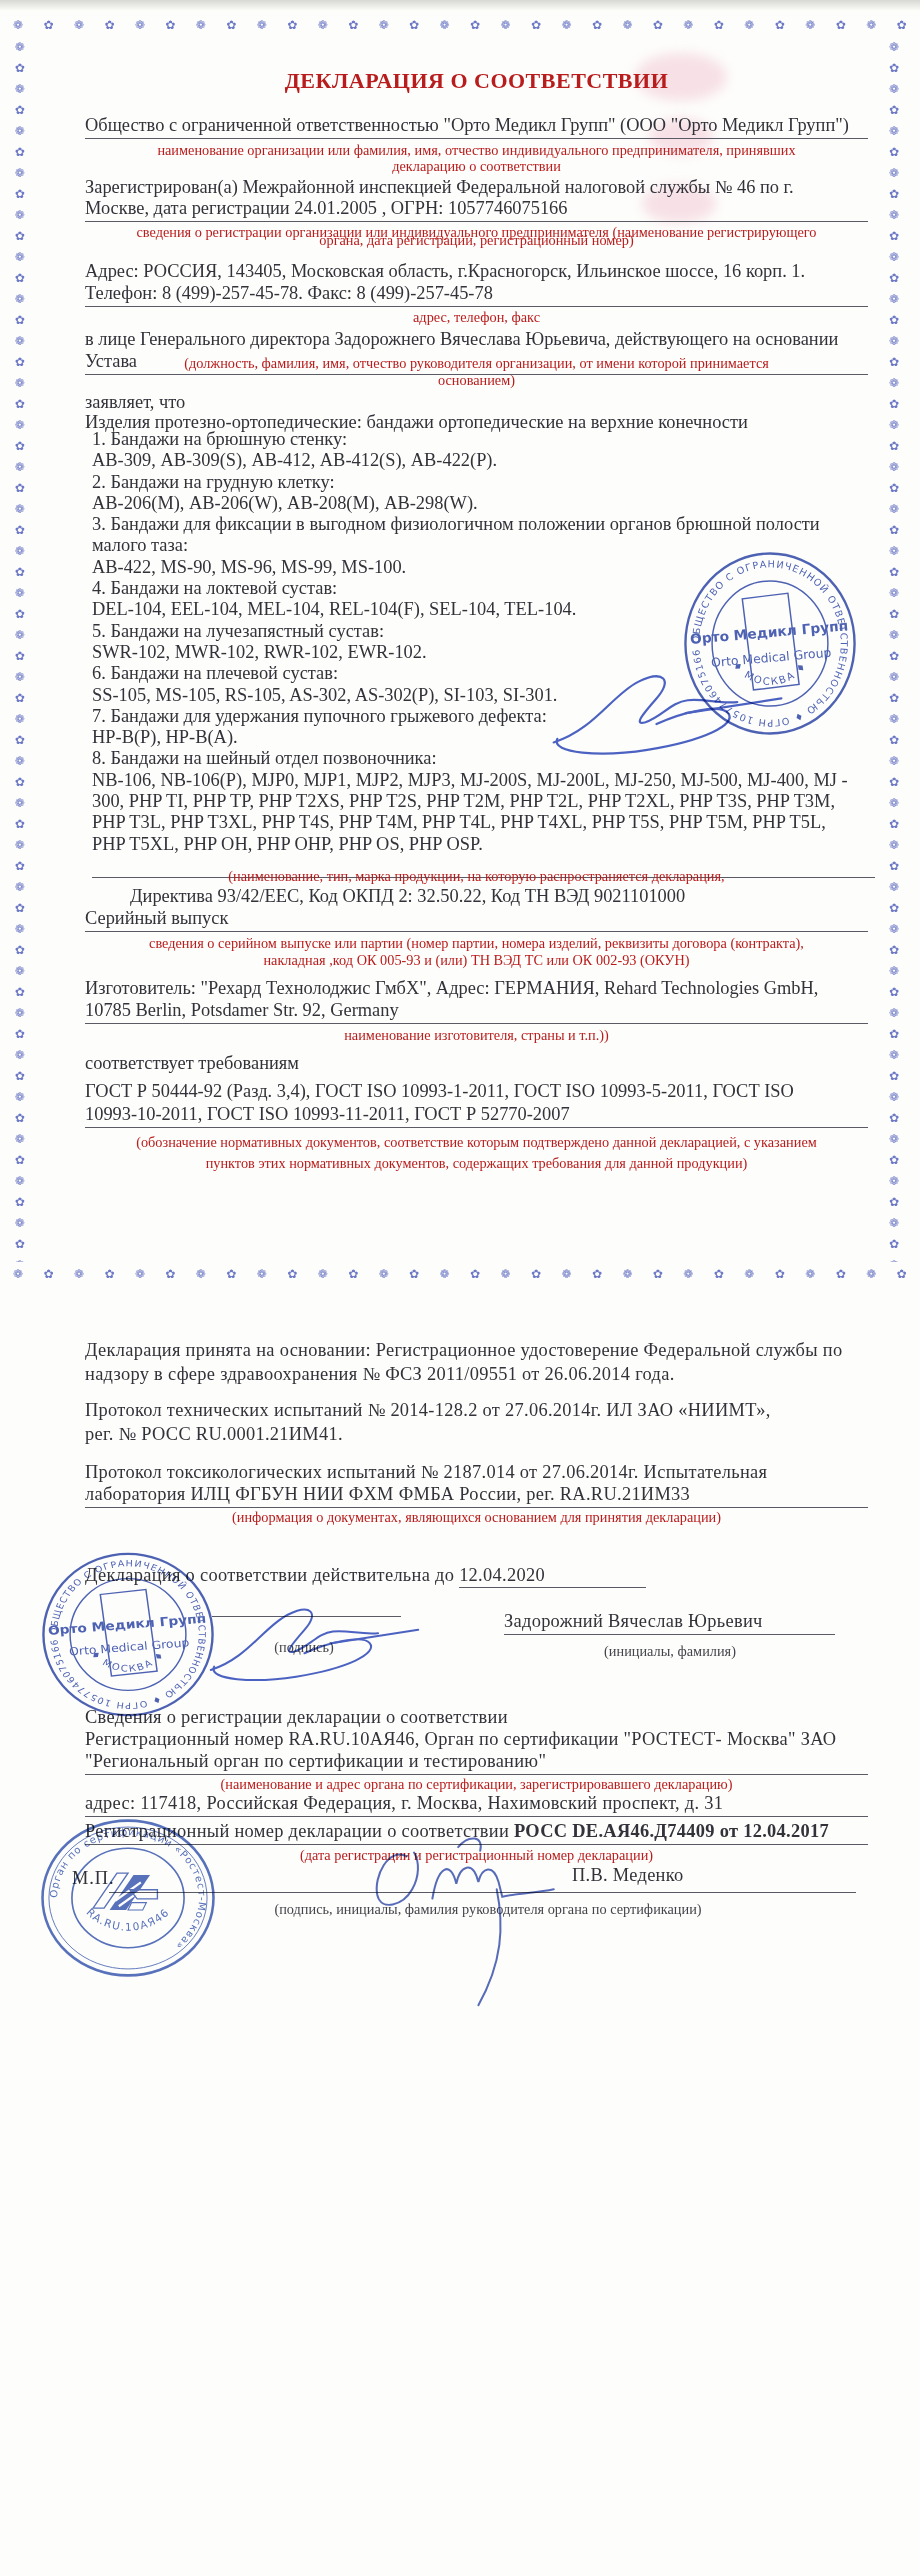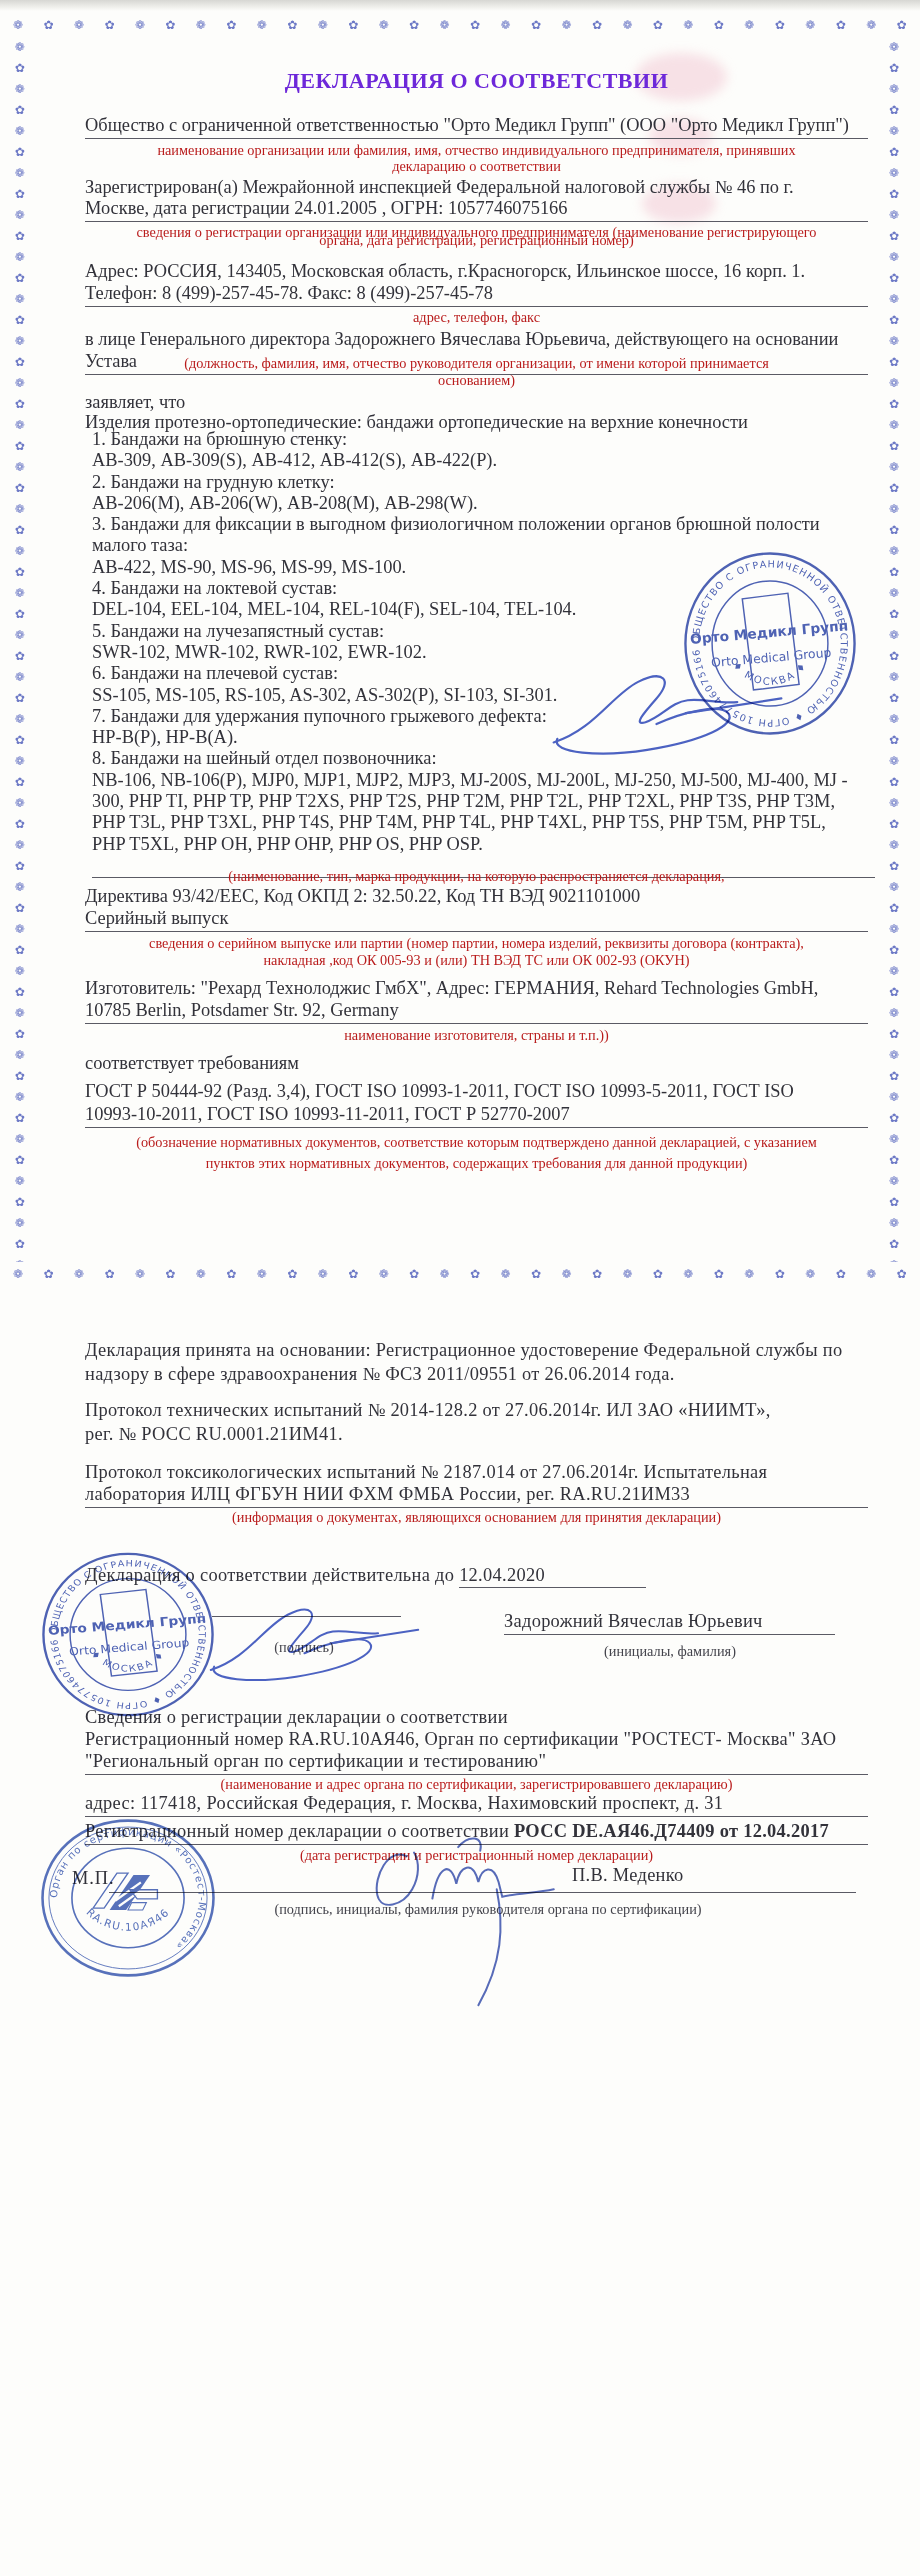--- a/index.html
+++ b/index.html
@@ -13,21 +13,21 @@
   .bord{position:absolute;color:#5463bd;font-family:"DejaVu Sans",sans-serif;
     font-size:12px;overflow:hidden;opacity:.85;}
   .bord.h{height:24px;line-height:24px;white-space:nowrap;letter-spacing:8.3px;}
   .bord.v{width:19.3px;line-height:21px;word-break:break-all;}
   
   .ln{position:absolute;left:85px;width:783px;font-size:18.4px;line-height:22px;}
   .u{border-bottom:1.4px solid #5a5a64;padding-bottom:1.8px;}
   .cap{position:absolute;left:85px;width:783px;text-align:center;
     font-size:14.3px;line-height:17.5px;color:#b91c1c;}
   .title{position:absolute;left:85px;width:783px;text-align:center;
-    font-size:22px;font-weight:bold;letter-spacing:0.5px;color:#6d28d9;}
+    font-size:22px;font-weight:bold;letter-spacing:0.5px;color:#b91c1c;}
   .plist{position:absolute;left:92px;width:783px;font-size:18.4px;
     line-height:21.3px;border-bottom:1.4px solid #5a5a64;padding-bottom:22px;}
   .p2{letter-spacing:0.3px;}
   .stamp,.sig{position:absolute;mix-blend-mode:multiply;opacity:.92;}
   .blob{position:absolute;background:rgba(236,168,186,.32);border-radius:50%;
     filter:blur(5.5px);}
   .mp{position:absolute;font-size:18.4px;letter-spacing:0.9px;}
   .rule{position:absolute;border-bottom:1.4px solid #5a5a64;}
   .cap2{position:absolute;text-align:center;font-size:14.3px;color:#44444c;}
   b{font-weight:bold;}
@@ -86,21 +86,21 @@
     <div>7.  Бандажи для удержания пупочного грыжевого дефекта:</div>
     <div>HP-B(P), HP-B(A).</div>
     <div>8. Бандажи на шейный отдел позвоночника:</div>
     <div>NB-106, NB-106(P), MJP0, MJP1, MJP2, MJP3, MJ-200S, MJ-200L, MJ-250, MJ-500, MJ-400, MJ -</div>
     <div>300, PHP TI, PHP TP, PHP T2XS, PHP T2S, PHP T2M, PHP T2L, PHP T2XL, PHP T3S, PHP T3M,</div>
     <div>PHP T3L, PHP T3XL, PHP T4S, PHP T4M, PHP T4L, PHP T4XL, PHP T5S, PHP T5M, PHP T5L,</div>
     <div>PHP T5XL, PHP OH, PHP OHP, PHP OS, PHP OSP.</div>
   </div>
 
   <div class="cap" style="top:868px;">(наименование, тип, марка продукции, на которую распространяется декларация,</div>
-  <div class="ln" style="top:885px;">Директива 93/42/ЕЕС, Код ОКПД 2:  32.50.22, Код ТН ВЭД 9021101000</div>
+  <div class="ln" style="top:885px;margin-left:45px;">Директива 93/42/ЕЕС, Код ОКПД 2:  32.50.22, Код ТН ВЭД 9021101000</div>
   <div class="ln u" style="top:907px;">Серийный выпуск</div>
   <div class="cap" style="top:935px;">сведения о серийном выпуске или партии (номер партии, номера изделий, реквизиты договора (контракта),</div>
   <div class="cap" style="top:952px;">накладная ,код ОК 005-93 и (или) ТН ВЭД ТС или ОК 002-93 (ОКУН)</div>
 
   <div class="ln" style="top:977px;">Изготовитель: "Рехард Технолоджис ГмбХ", Адрес: ГЕРМАНИЯ, Rehard Technologies GmbH,</div>
   <div class="ln u" style="top:999px;">10785 Berlin, Potsdamer Str. 92, Germany</div>
   <div class="cap" style="top:1027px;">наименование изготовителя, страны и т.п.))</div>
 
   <div class="ln" style="top:1052px;">соответствует требованиям</div>
   <div class="ln" style="top:1080px;">ГОСТ Р 50444-92 (Разд. 3,4), ГОСТ  ISO 10993-1-2011, ГОСТ  ISO 10993-5-2011, ГОСТ  ISO</div>

